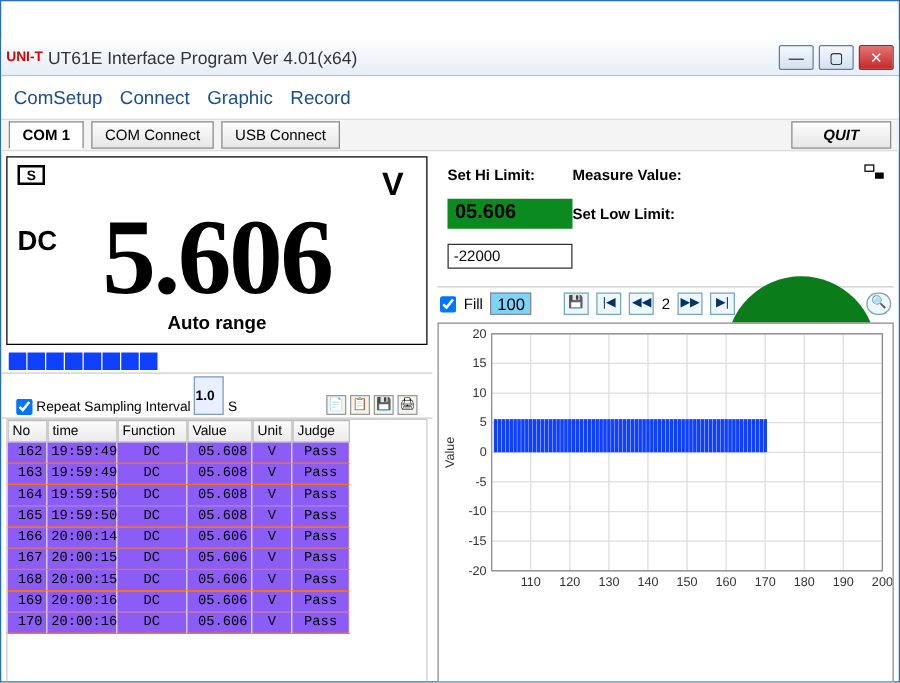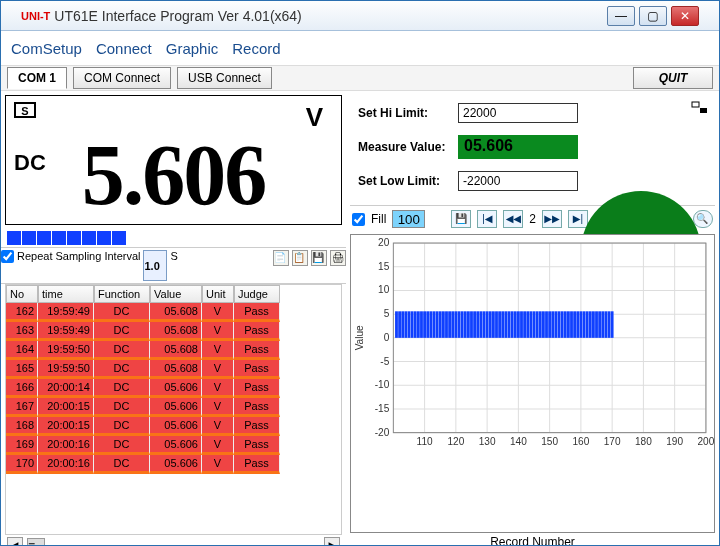--- a/index.html
+++ b/index.html
@@ -1,44 +1,44 @@
 <!DOCTYPE html>
 <html><head>
 <meta charset="utf-8">
 <style>
 * { box-sizing: border-box; margin: 0; padding: 0; }
 body { font-family: "Segoe UI", Tahoma, sans-serif; font-size: 12px; background: #fff; width: 720px; height: 546px; overflow: hidden; border:1px solid #2a6fb0;}
-.titlebar { height: 30px; background: linear-gradient(#fdfefe,#e6eef7); display: flex; align-items: center; padding: 0 20px; border-bottom: 1px solid #a6c0db; }
+.titlebar { height: 30px; background: linear-gradient(#fdfefe,#e6eef7); display: flex; align-items: center; padding: 0 4px; border-bottom: 1px solid #a6c0db; margin-top: 30px; }
 .logo { color: #d00; font-weight: bold; font-size: 11px; margin-right: 4px; }
 .title { flex: 1; color: #333; font-size: 14px; }
 .wbtn { width: 28px; height: 20px; margin-left: 4px; border: 1px solid #5a7fa8; background: linear-gradient(#f4f8fc,#d2e1f1); border-radius: 2px; display: flex; align-items: center; justify-content: center; font-size: 12px; cursor: pointer; }
 .wbtn.close { background: linear-gradient(#e57373,#c62828); color: #fff; border-color: #a02525;}
 .menubar { height: 24px; display: flex; align-items: center; gap: 14px; padding: 17px 10px; font-size: 15px; color: #1a4d8f; background:#fff;}
 .menubar span { cursor: pointer; }
 .toolbar { height: 26px; display: flex; align-items: center; padding: 2px 6px; gap: 6px; background:#f4f4f4; border-top:1px solid #dcdcdc; border-bottom:1px solid #dcdcdc;}
 .tbtn { height: 22px; padding: 0 10px; border: 1px solid #888; background: linear-gradient(#fdfdfd,#e6e6e6); font-size: 12px; cursor:pointer; }
 .tbtn.active { background:#fff; font-weight:bold; border-bottom:1px solid #fff;}
 .main { display: flex; height: calc(546px - 30px - 24px - 26px - 2px); }
 .left { width: 345px; display:flex; flex-direction:column; }
 .right { flex:1; display:flex; flex-direction:column; padding:4px;}
 .display { margin:4px; border:1px solid #000; padding:6px 10px 4px 10px; position:relative; background:#fff;}
 .sbox { position:absolute; top:6px; left:8px; border:2px solid #000; width:22px; height:16px; font-size:11px; font-weight:bold; text-align:center; line-height:14px;}
 .unit { position:absolute; top:6px; right:18px; font-size:26px; font-weight:bold;}
 .dc { font-size:22px; font-weight:bold; position:absolute; left:8px; top:54px;}
 .big { font-family:Liberation Serif, serif; font-size:86px; font-weight:bold; text-align:center; letter-spacing:-2px; line-height:1; margin-top:30px; margin-bottom:2px;}
 .auto { text-align:center; font-weight:bold; font-size:15px; margin-bottom:4px;}
 .bar { display:flex; gap:1px; padding:2px 6px;}
 .bar div { width:14px; height:14px; background:#1040ff;}
-.datactl { display:flex; align-items:flex-start; gap:3px; padding:2px 0; font-size:11px; border-top:1px solid #ccc; border-bottom:1px solid #ccc;}
+.datactl { display:flex; align-items:flex-end; gap:3px; padding:2px 12px; font-size:11px; border-top:1px solid #ccc; border-bottom:1px solid #ccc;}
 .datactl input[type=text]{ width:24px; height:31px; font-size:11px; border:1px solid #7a9cc6; background:#e8f0ff;font-weight:bold;}
 .ico { width:16px; height:16px; border:1px solid #999; background:#f4f4ee; font-size:10px; text-align:center; line-height:14px; cursor:pointer;}
 .tbl { flex:1; overflow:hidden; font-size:11px; border:1px solid #ccc; margin:0 4px;}
 .thead,.trow { display:grid; grid-template-columns:32px 56px 56px 52px 32px 46px; }
 .thead div { border:1px solid #bbb; background:linear-gradient(#fcfcfc,#eaeaea); padding:2px 3px; font-size:11px;}
-.trow div { border-bottom:3px solid #f97316; border-right:1px solid #eee; padding:2px 3px; text-align:right; background:#ef4444;}
+.trow div { border-bottom:1px solid #f97316; border-right:1px solid #eee; padding:2px 3px; text-align:right; background:#8b5cf6;font-family:Liberation Mono, monospace;}
 .trow div:nth-child(2){text-align:right;}
 .trow div:nth-child(3),.trow div:nth-child(5),.trow div:nth-child(6){text-align:center;}
 .hsb { height:20px; display:flex; align-items:center; padding:2px 6px; gap:4px;}
 .hsb .arrow{width:16px;height:16px;border:1px solid #999;background:#eee;font-size:9px;text-align:center;line-height:14px;}
 .hsb .thumb{width:18px;height:14px;background:#ddd;border:1px solid #999;}
 .limits { display:grid; grid-template-columns:100px 120px; row-gap:12px; align-items:center; font-size:12px; font-weight:bold; padding:8px;}
 .limits input { height:20px; border:1px solid #333; padding:0 4px; font-size:12px;}
 .mv { background:#0a8a1f; color:#000; font-weight:bold; padding:2px 6px; height:24px; font-size:16px;}
 .pass { position:absolute; right:14px; top:96px; width:120px; height:120px; border-radius:60px; background:#0a7d1a; color:#000; font-size:28px; display:flex; align-items:center; justify-content:center;}
 .rtop { position:relative; border-bottom:1px solid #ccc; padding-bottom:6px;}
@@ -78,20 +78,21 @@
   <button class="tbtn" style="font-style:italic;font-weight:bold;width:80px">QUIT</button>
 </div>
 
 <div class="main">
   <div class="left">
     <div class="display">
       <div class="sbox">S</div>
       <div class="unit">V</div>
       <div class="dc">DC</div>
       <div class="big">5.606</div>
+      <div class="auto">Auto range</div>
     </div>
     <div class="bar" id="bargraph">
         <div></div>
         <div></div>
         <div></div>
         <div></div>
         <div></div>
         <div></div>
         <div></div>
         <div></div>
@@ -204,21 +205,20 @@
   </div>
 
   <div class="right">
     <div class="rtop">
       <svg class="tiny" viewBox="0 0 18 14">
           <rect x="1" y="1" width="7" height="5" fill="#fff" stroke="#000"></rect>
           <rect x="9" y="7" width="7" height="5" fill="#000"></rect>
         </svg>
       <div class="limits">
         <span>Set Hi Limit:</span>
-        <input value="22000" style="">
         <span>Measure Value:</span>
         <div class="mv">05.606</div>
         <span>Set Low Limit:</span>
         <input value="-22000" style="">
       </div>
       <div class="pass">Pass</div>
     </div>
 
     <div class="navrow">
       <input type="checkbox" class="cb" checked="" style="">

